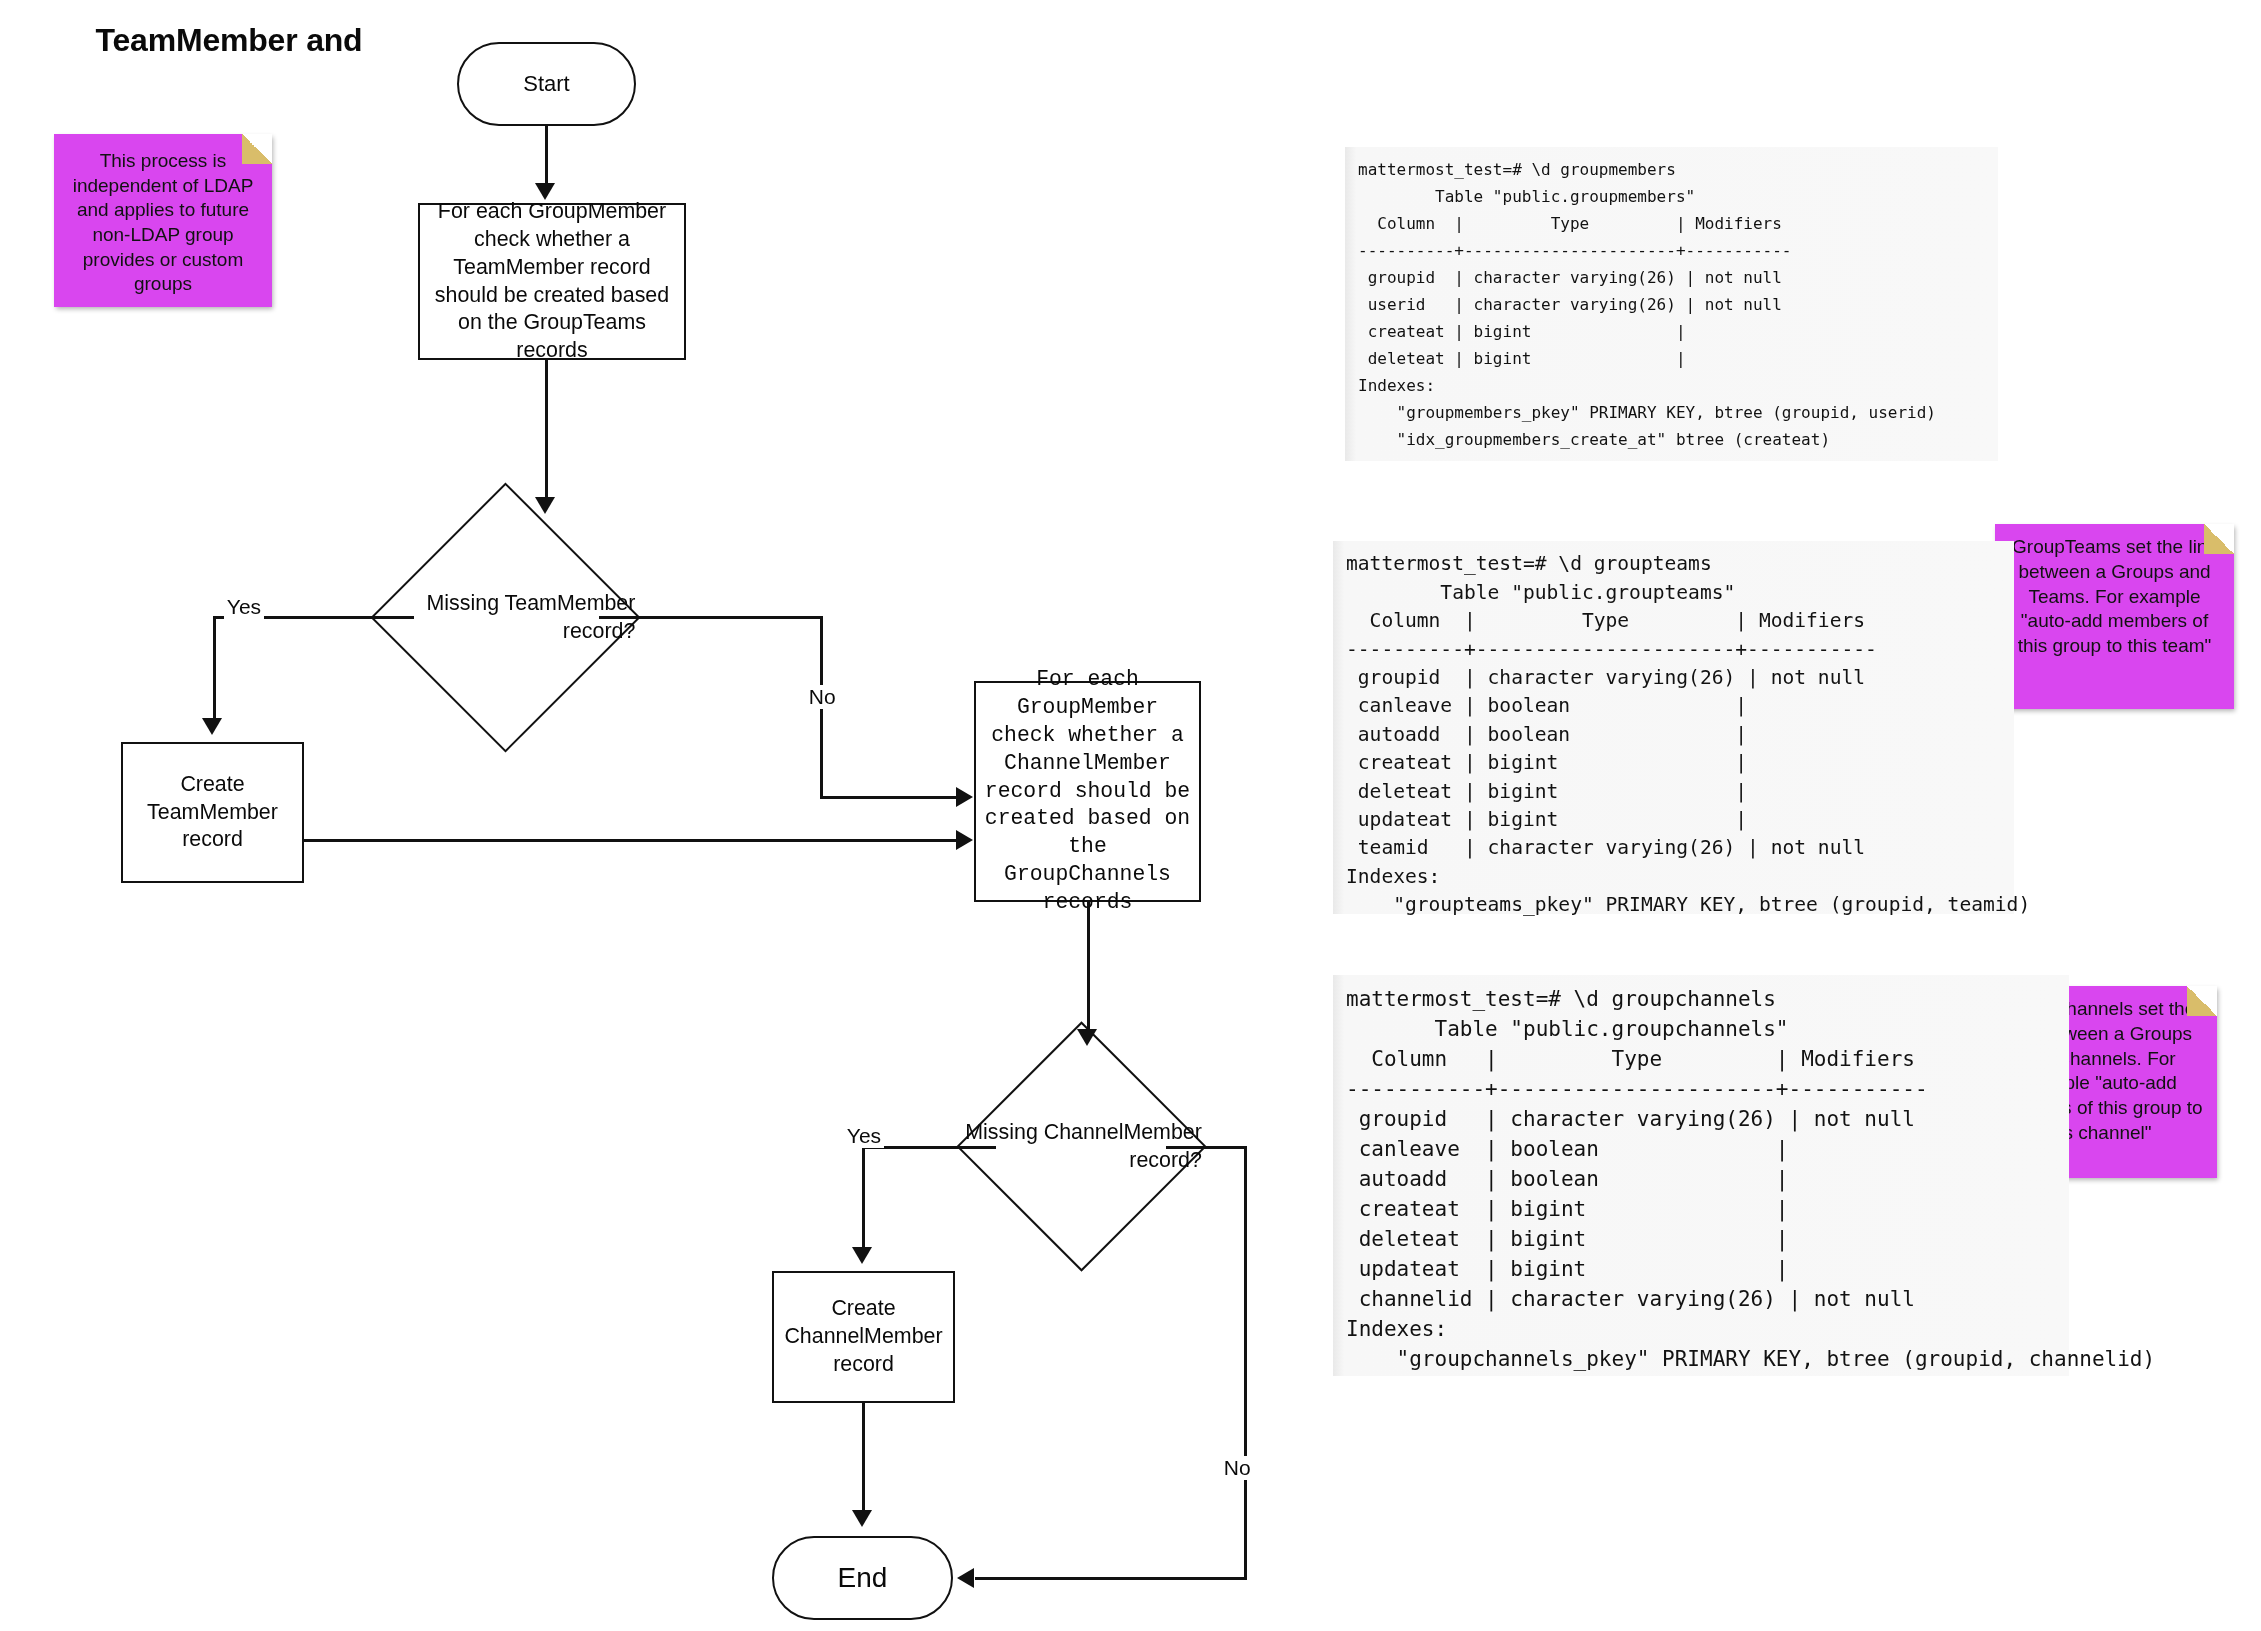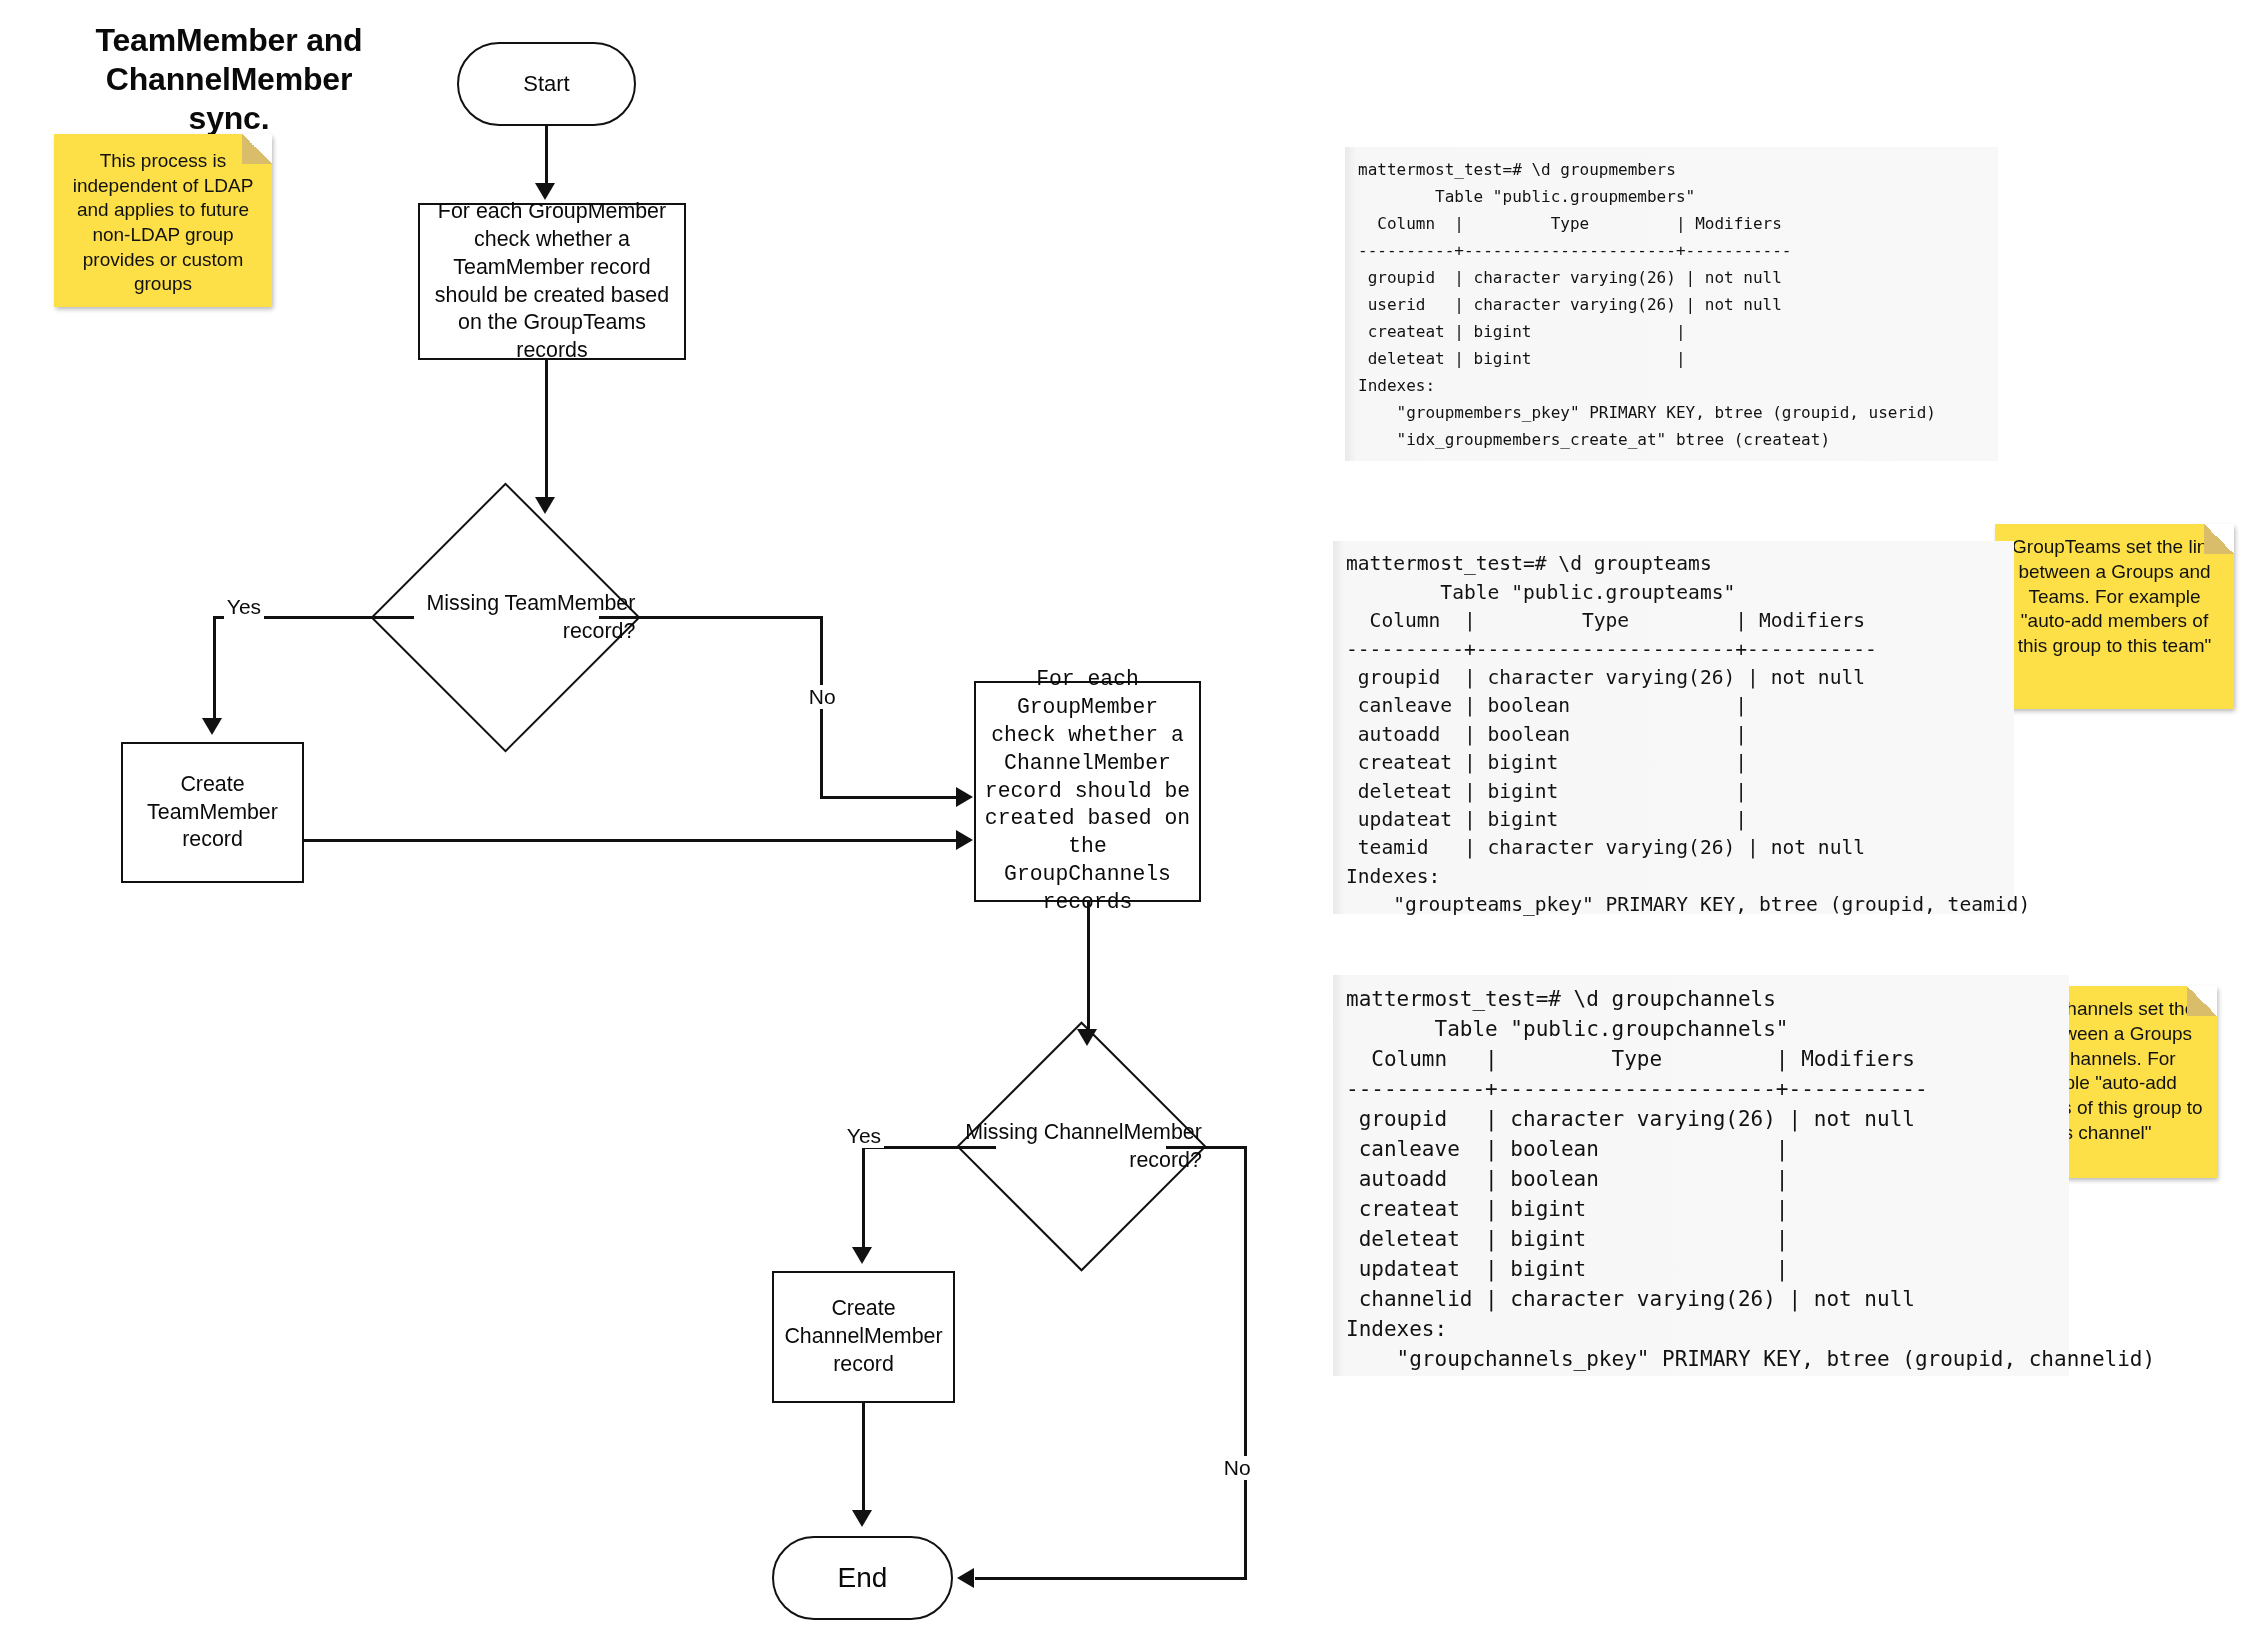--- a/index.html
+++ b/index.html
@@ -12,21 +12,21 @@
 
   
   #diagram-title{
     left:75px;top:20.5px;width:308px;
     font-size:32px;font-weight:bold;line-height:1.22;text-align:center;
     letter-spacing:-0.2px;
   }
 
   
   .note{
-    background:#fde047;color:#111;
+    background:#d946ef;color:#111;
     font-size:19px;line-height:1.30;text-align:center;
     padding:11.2px 9.3px 13px 9.3px;box-sizing:border-box;
     box-shadow:1.9px 2.8px 4.7px rgba(0,0,0,.30);
   }
   .note .fold{
     position:absolute;right:0;top:0;width:30px;height:30px;
     background:linear-gradient(225deg,#ffffff 0 50%,#d9bd6a 50% 100%);
   }
   #note-ldap{left:54px;top:134px;width:218px;height:173px;}
   #note-ldap .inner{padding-top:3.7px;}
@@ -85,21 +85,20 @@
   }
   #term-groupmembers{left:1333px;top:147px;width:653px;height:314px;font-size:16px;line-height:27px;margin-left:12px;}
   #term-groupteams{left:1333px;top:541px;width:681px;height:373px;font-size:19.6px;line-height:28.4px;}
   #term-groupchannels{left:1333px;top:975px;width:736px;height:401px;font-size:21px;line-height:30px;}
 </style>
 </head>
 <body>
 
 <div class="abs" id="diagram-title">
   <div>TeamMember and</div>
-  <div>ChannelMember sync.</div>
 </div>
 
 <div class="abs note" id="note-ldap">
   <span class="fold"></span>
   <div class="inner">This process is independent of LDAP and applies to future non-LDAP group provides or custom groups</div>
 </div>
 
 <div class="abs note" id="note-groupteams">
   <span class="fold"></span>
   <div class="inner">GroupTeams set the link between a Groups and Teams. For example "auto-add members of this group to this team"</div>

